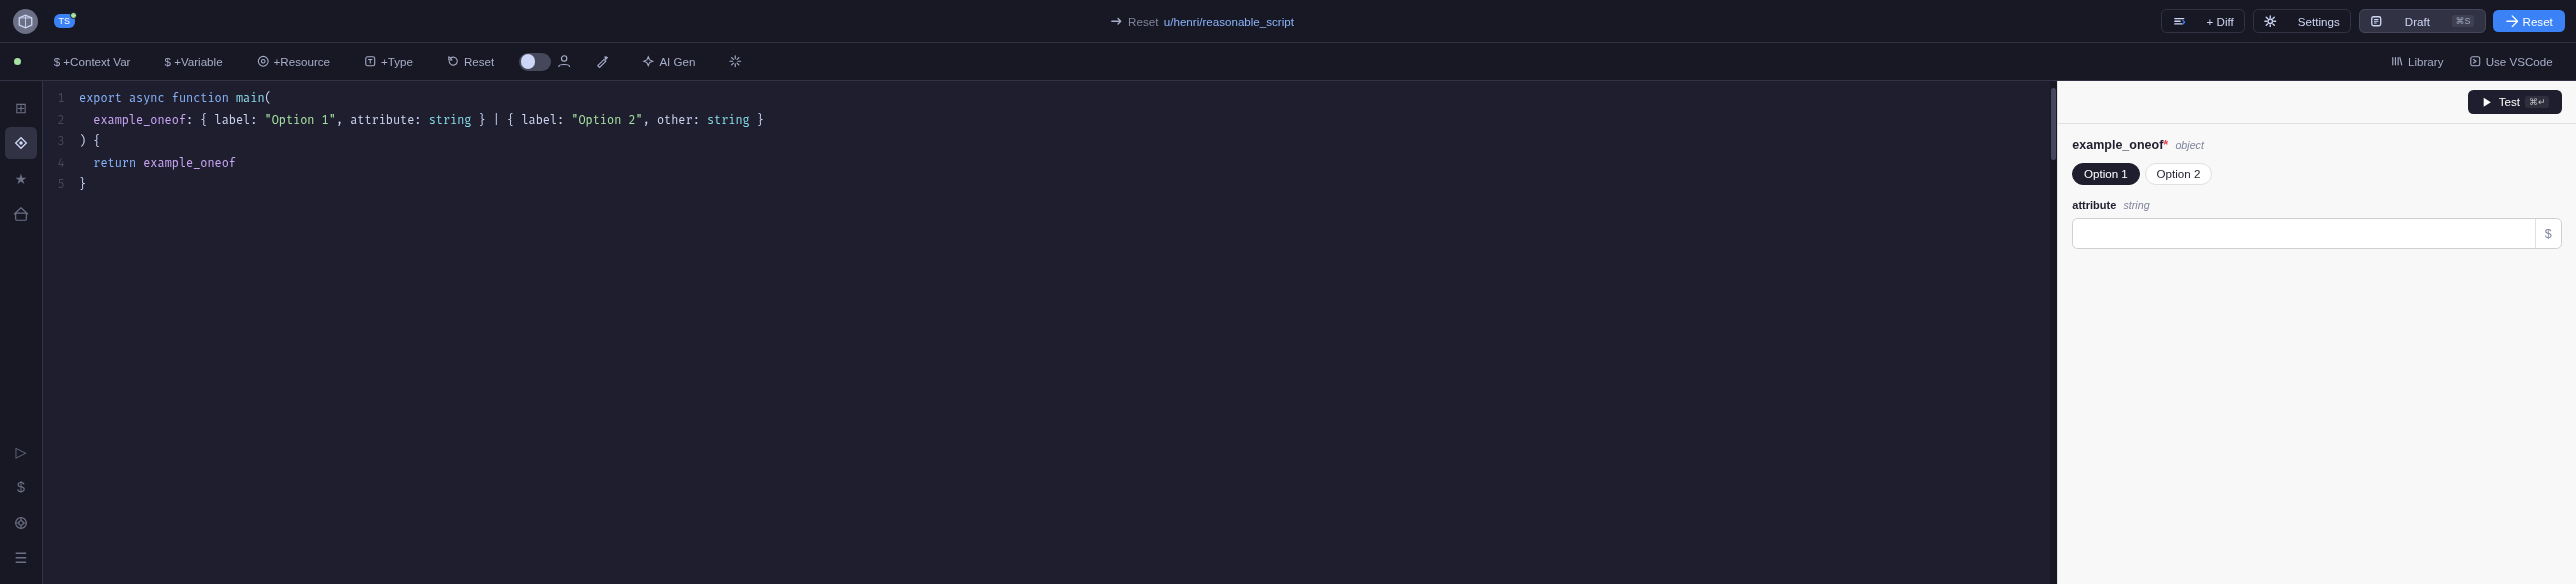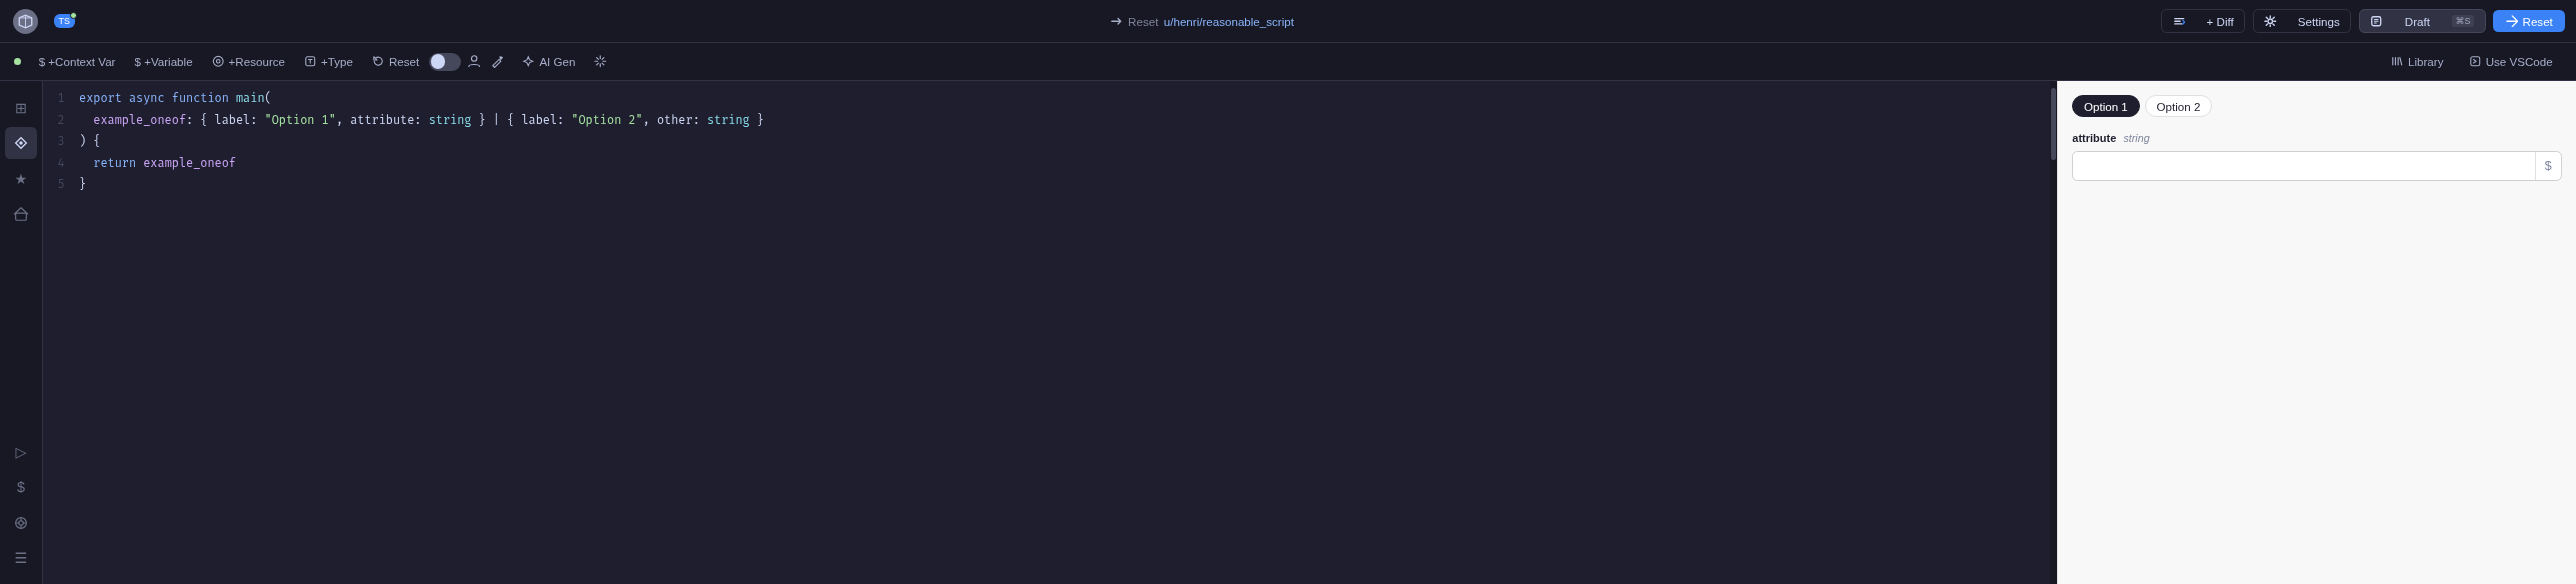--- a/index.html
+++ b/index.html
@@ -138,21 +138,21 @@
     }
 
     
     .toolbar {
       display: flex;
       align-items: center;
       background: #181825;
       border-bottom: 0.9px solid #313244;
       height: 38px;
       padding: 0 14.3px;
-      gap: 1px;
+      gap: 16px;
       flex-shrink: 0;
     }
     .status-dot {
       width: 7.2px;
       height: 7.2px;
       background: #a6e3a1;
       border-radius: 50%;
       margin-right: 7.2px;
     }
     .toolbar-btn {
@@ -593,21 +593,36 @@
           <span class="line-num">5</span>
           <span class="line-content"><span class="c-punct">}</span></span>
         </div>
       </div>
     <div class="scrollbar-track">
       <div class="scrollbar-thumb"></div>
     </div>
   </div>
 
   <div class="right-panel">
+    <div class="right-panel-header">
+      <button class="test-btn">
+        <svg width="12.5" height="12.5" viewBox="0 0 14 14" fill="none">
+          <polygon points="3,2 11,7 3,12" fill="white"></polygon>
+        </svg>
+        <span>Test</span>
+        <span class="kbd">⌘↵</span>
+      </button>
+    </div>
     <div class="right-panel-content">
+      <div class="param-header">
+        <span class="param-name">
+          <span>example_oneof</span><span class="param-required">*</span>
+        </span>
+        <span class="param-type">object</span>
+      </div>
       <div class="tab-group" id="tab-pills">
       <button class="tab-pill active">Option 1</button>
           <button class="tab-pill">Option 2</button>
         </div>
       <div class="field-section">
         <div class="field-label">
           <span class="field-name">attribute</span>
           <span class="field-type">string</span>
         </div>
         <div class="field-input-wrap">

